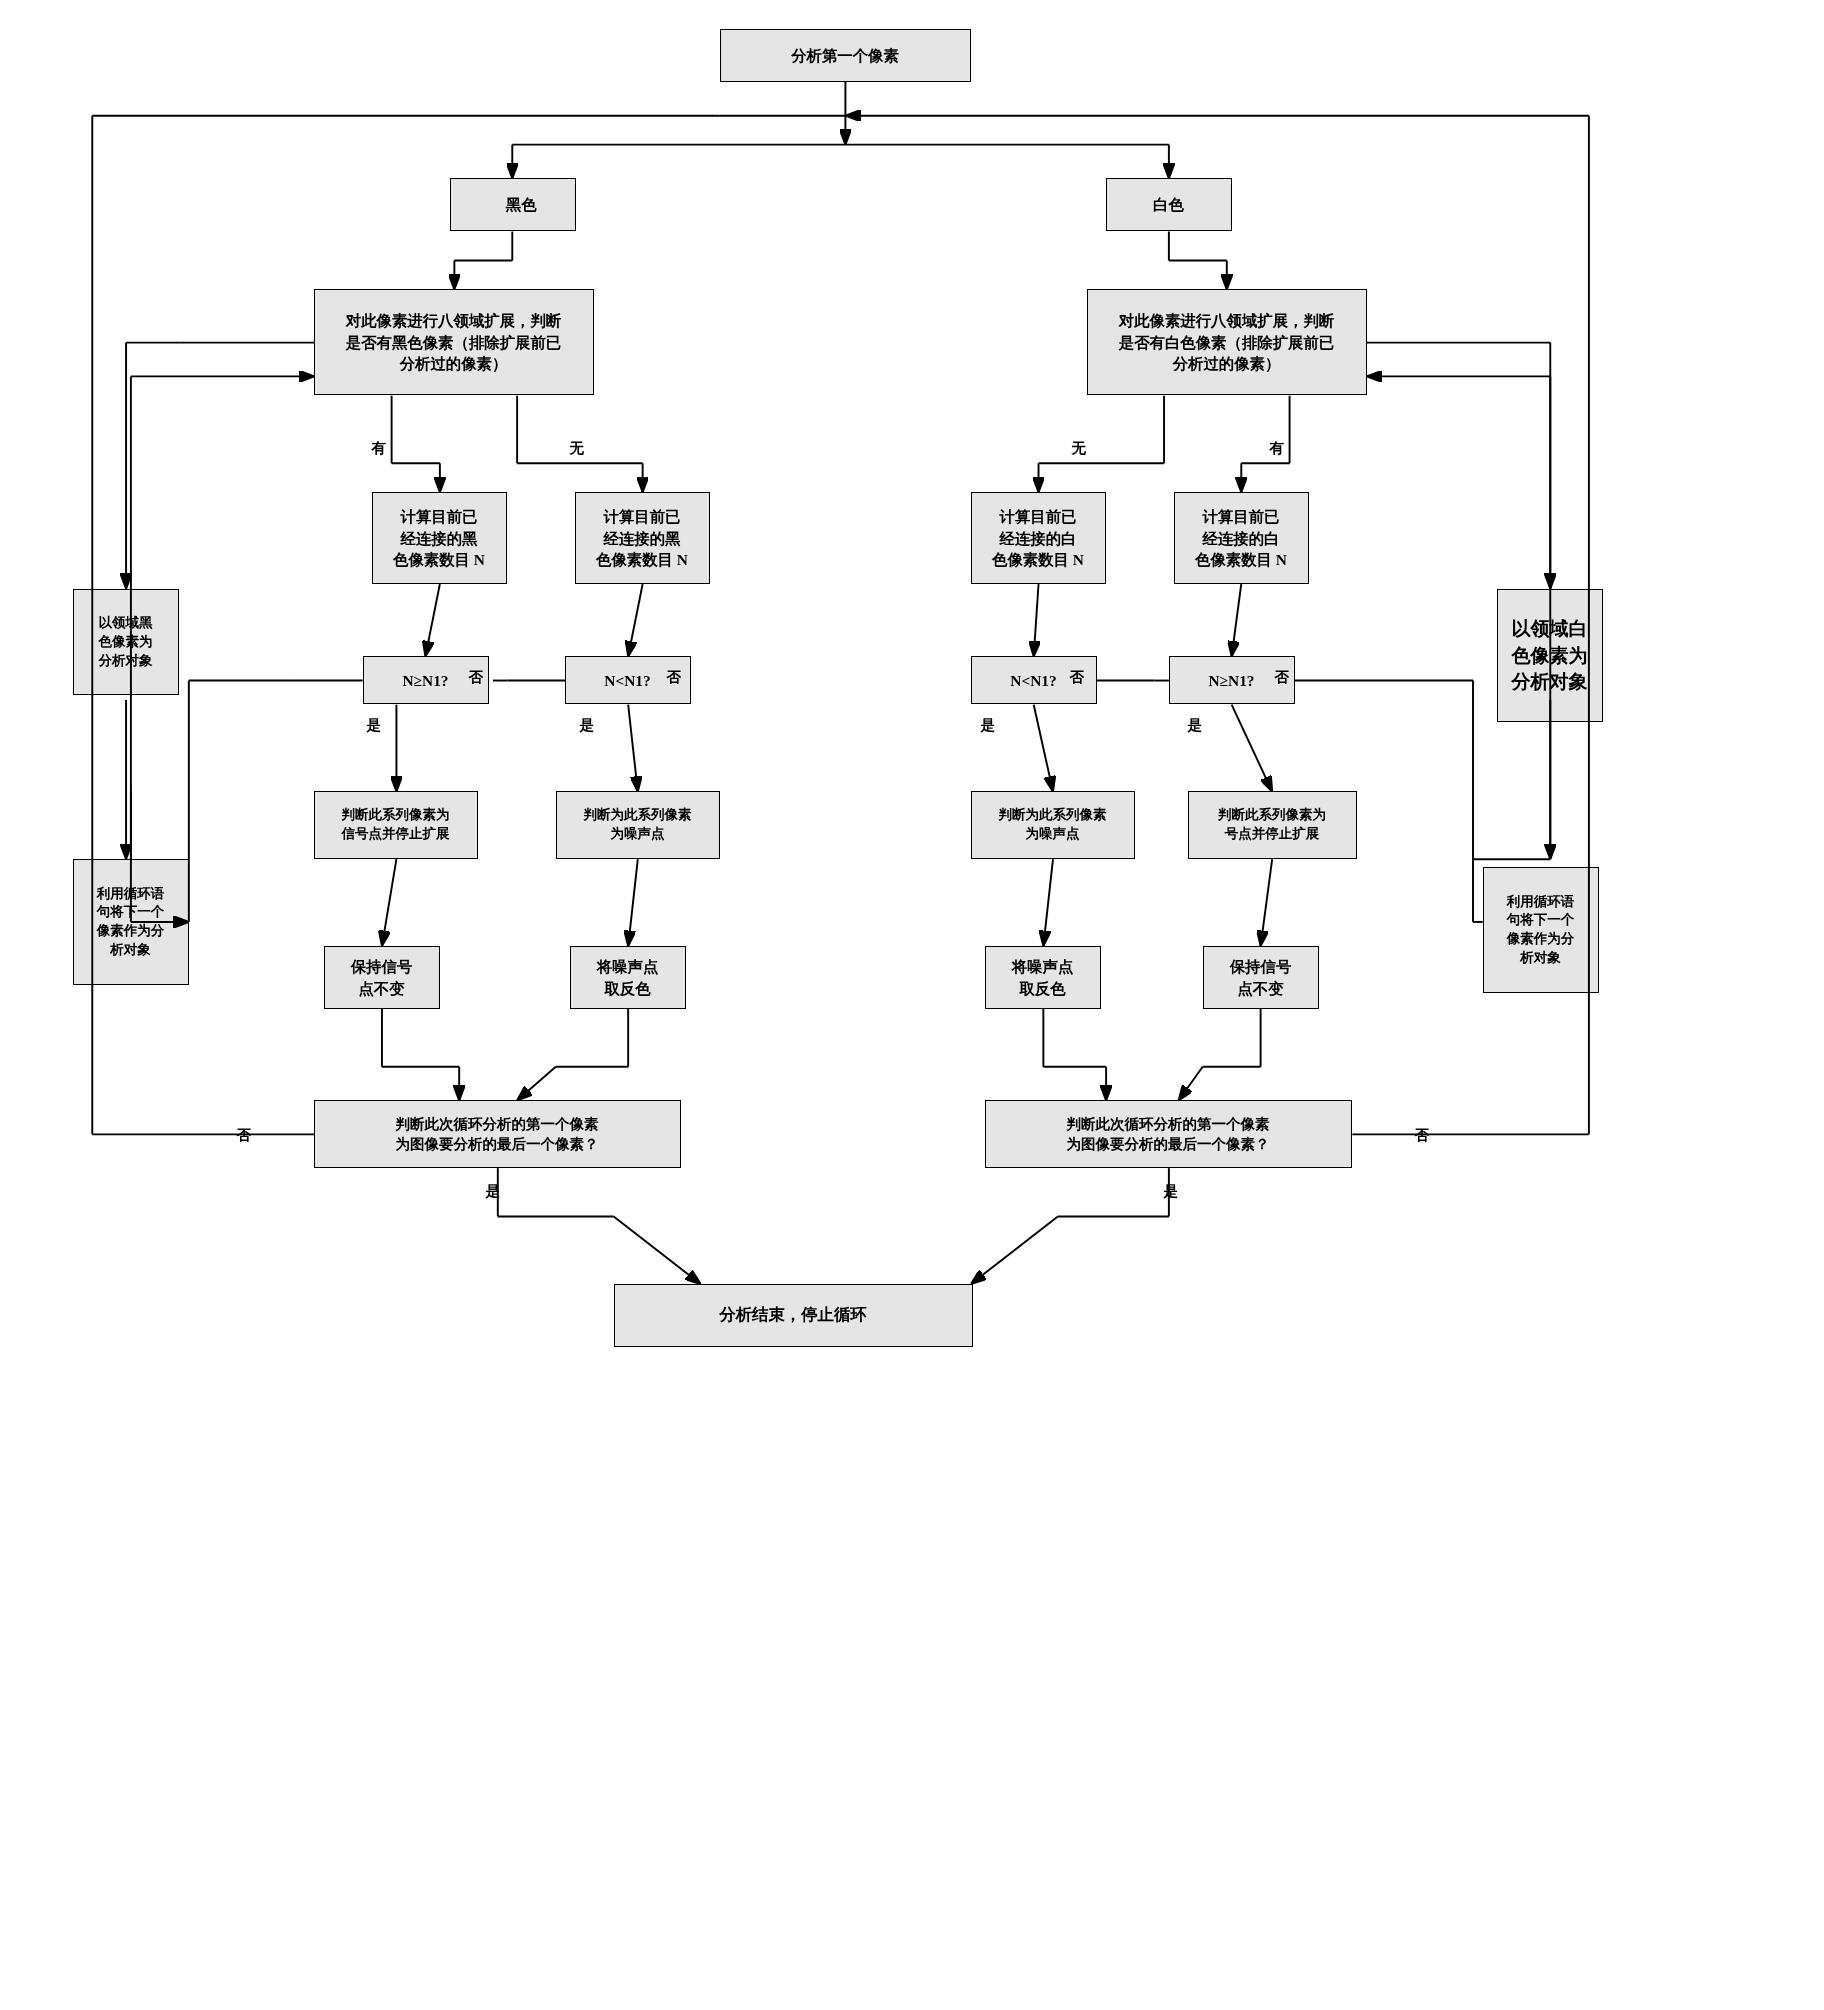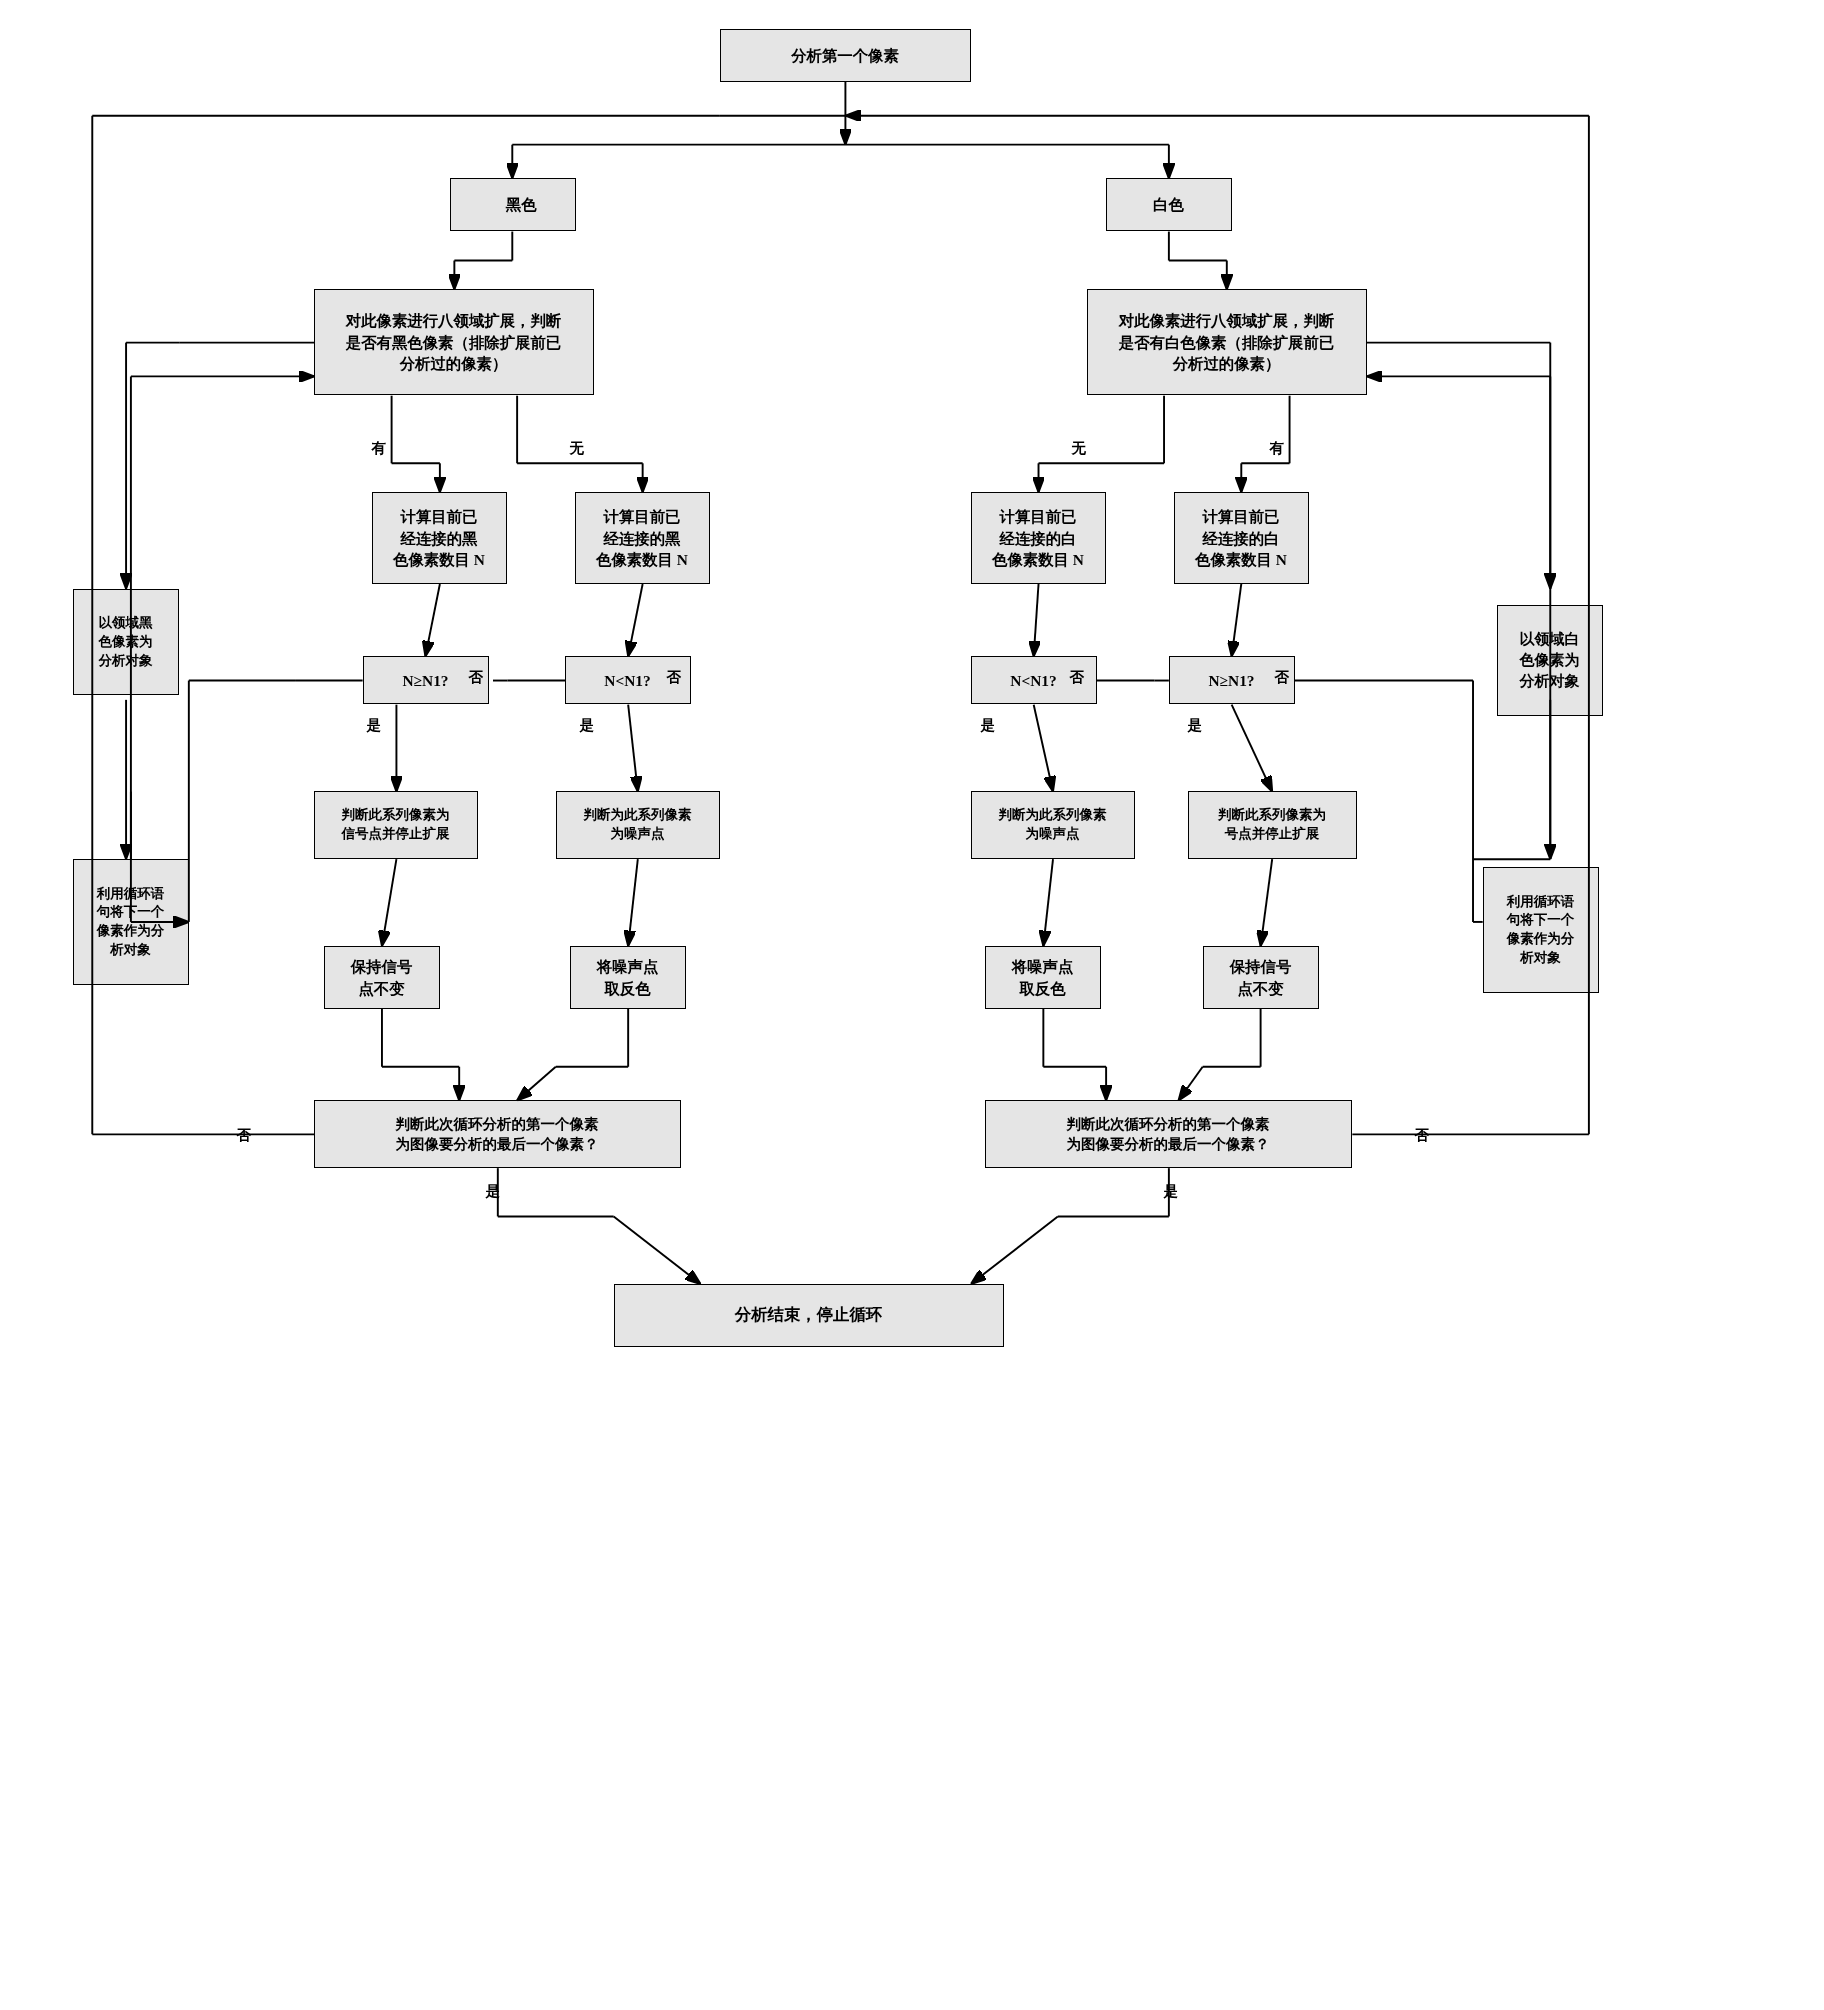--- a/index.html
+++ b/index.html
@@ -132,31 +132,31 @@
 
   <div class="box" style="left:1439px; top:840px; width:116px; height:126px; white-space:pre-wrap; font-size:13.5px;margin-top:8px;">利用循环语
 句将下一个
 像素作为分
 析对象</div>
 
   <div class="box" style="left:29px; top:570px; width:106px; height:106px; white-space:pre-wrap; font-size:13.5px;">以领域黑
 色像素为
 分析对象</div>
 
-  <div class="box" style="left:1453px; top:570px; width:106px; height:111px; white-space:pre-wrap; font-size:15px;margin-top:16px;">以领域白
+  <div class="box" style="left:1453px; top:570px; width:106px; height:133px; white-space:pre-wrap; font-size:19px;">以领域白
 色像素为
 分析对象</div>
 
   <div class="box" style="left:270px; top:1081px; width:367px; height:68px; white-space:pre-wrap; font-size:14.5px;">判断此次循环分析的第一个像素
 为图像要分析的最后一个像素？</div>
 
   <div class="box" style="left:941px; top:1081px; width:367px; height:68px; white-space:pre-wrap; font-size:14.5px;">判断此次循环分析的第一个像素
 为图像要分析的最后一个像素？</div>
 
-  <div class="box" style="left:570px; top:1265px; width:390px; height:63px; font-size:16.4px;">分析结束，停止循环</div>
+  <div class="box" style="left:570px; top:1265px; width:359px; height:63px; font-size:16.4px;">分析结束，停止循环</div>
 
   <div class="arrow-label" style="left:328px; top:420px;">有</div>
   <div class="arrow-label" style="left:526px; top:420px;">无</div>
 
   <div class="arrow-label" style="left:1028px; top:420px;">无</div>
   <div class="arrow-label" style="left:1226px; top:420px;">有</div>
 
   <div class="arrow-label" style="left:323px; top:697px;">是</div>
   <div class="arrow-label" style="left:425px; top:649px;">否</div>
   <div class="arrow-label" style="left:536px; top:697px;">是</div>

